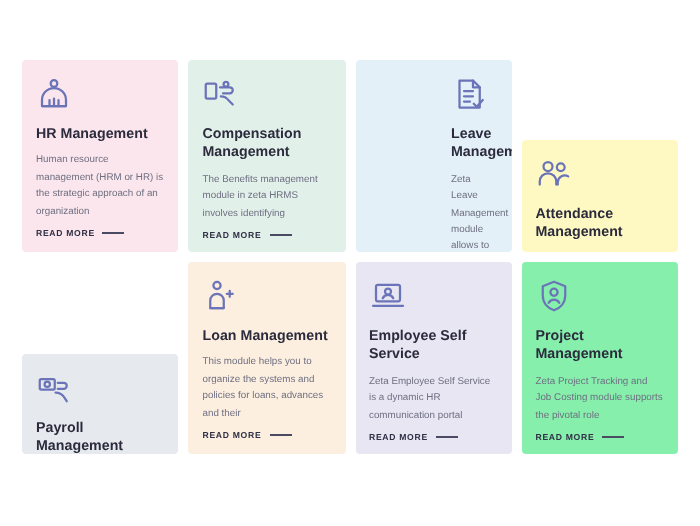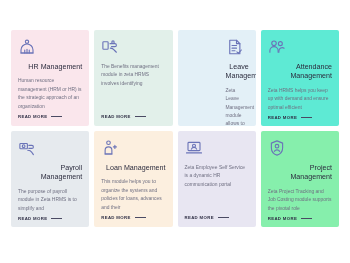--- a/index.html
+++ b/index.html
@@ -36,26 +36,25 @@
   }
   .card-icon {
     width: 18px;
     height: 18px;
     margin-bottom: 7px;
     flex: 0 0 auto;
   }
   .card-icon svg { display: block; width: 18px; height: 18px; }
   .card-title {
     font-size: 7.1px;
-    font-weight: normal;
+    font-weight: bold;
     color: #2b2b3d;
     line-height: 1.32;
     letter-spacing: 0.02px;
     margin-bottom: 5px;
-    text-align: right;
   }
   .card-desc {
     font-size: 4.9px;
     color: #6f6f82;
     line-height: 1.72;
     letter-spacing: 0.01px;
     flex: 1 1 auto;
   }
   .read-more {
     display: flex;
@@ -98,20 +97,21 @@
       </div>
       <div class="card" style="background: rgb(226, 240, 234);">
         <div class="card-icon">
           <svg viewBox="0 0 24 24" fill="none" stroke="#6b74b8" stroke-width="1.5" stroke-linecap="round" stroke-linejoin="round">
             <rect x="2.5" y="5" width="7" height="10" rx="1"></rect>
             <path d="M12 7.5h6.5a2 2 0 0 1 0 4H14"></path>
             <path d="M12.5 13.5c2.5 0 4 1 5 2.5l3 3"></path>
             <circle cx="16" cy="5.5" r="1.6"></circle>
           </svg>
         </div>
+        <div class="card-title">Compensation Management</div>
         <div class="card-desc">The Benefits management module in zeta HRMS involves identifying</div>
         <div class="read-more">
           <span class="read-more-label">READ MORE</span>
           <span class="read-more-line"></span>
         </div>
       </div>
       <div class="card" style="background: rgb(227, 240, 247); padding-left: 48px;">
         <div class="card-icon">
           <svg viewBox="0 0 24 24" fill="none" stroke="#6b74b8" stroke-width="1.5" stroke-linecap="round" stroke-linejoin="round">
             <path d="M5 3h9l4.5 4.5V21H5z"></path>
@@ -120,37 +120,37 @@
             <path d="M14.5 18.5l2 2 4-4.5"></path>
           </svg>
         </div>
         <div class="card-title">Leave Management</div>
         <div class="card-desc">Zeta Leave Management module allows to define any number of Leave</div>
         <div class="read-more">
           <span class="read-more-label">READ MORE</span>
           <span class="read-more-line"></span>
         </div>
       </div>
-      <div class="card" style="background: #5eead4;">
+      <div class="card" style="background: #fef9c3; margin-top: 40px;">
         <div class="card-icon">
           <svg viewBox="0 0 24 24" fill="none" stroke="#6b74b8" stroke-width="1.5" stroke-linecap="round" stroke-linejoin="round">
             <circle cx="8" cy="7" r="3"></circle>
             <circle cx="16.5" cy="7.5" r="2.6"></circle>
             <path d="M2.5 19v-2a5.5 5.5 0 0 1 11 0v2"></path>
             <path d="M14.5 19v-1.8a4.6 4.6 0 0 1 7-3.6"></path>
           </svg>
         </div>
         <div class="card-title">Attendance Management</div>
         <div class="card-desc">Zeta HRMS helps you keep up with demand and ensure optimal efficient</div>
         <div class="read-more">
           <span class="read-more-label">READ MORE</span>
           <span class="read-more-line"></span>
         </div>
       </div>
-      <div class="card" style="background: rgb(230, 234, 238);">
+      <div class="card" style="background: rgb(230, 234, 238); margin-top: 46px;">
         <div class="card-icon">
           <svg viewBox="0 0 24 24" fill="none" stroke="#6b74b8" stroke-width="1.5" stroke-linecap="round" stroke-linejoin="round">
             <rect x="2.5" y="6" width="10" height="7" rx="1"></rect>
             <circle cx="7.5" cy="9.5" r="1.8"></circle>
             <path d="M14.5 8.5h4a2 2 0 0 1 0 4h-4"></path>
             <path d="M13 15c2.5 0 4.5 1.2 5.5 2.8l2 3"></path>
           </svg>
         </div>
         <div class="card-title">Payroll Management</div>
         <div class="card-desc">The purpose of payroll module in Zeta HRMS is to simplify and</div>
@@ -177,20 +177,21 @@
       </div>
       <div class="card" style="background: rgb(232, 230, 242);">
         <div class="card-icon">
           <svg viewBox="0 0 24 24" fill="none" stroke="#6b74b8" stroke-width="1.5" stroke-linecap="round" stroke-linejoin="round">
             <rect x="4" y="4.5" width="16" height="11" rx="1.2"></rect>
             <circle cx="12" cy="9" r="2"></circle>
             <path d="M8.5 13.5a3.8 3.8 0 0 1 7 0"></path>
             <path d="M2 18.5h20"></path>
           </svg>
         </div>
+        <div class="card-title">Employee Self Service</div>
         <div class="card-desc">Zeta Employee Self Service is a dynamic HR communication portal</div>
         <div class="read-more">
           <span class="read-more-label">READ MORE</span>
           <span class="read-more-line"></span>
         </div>
       </div>
       <div class="card" style="background: #86efac;">
         <div class="card-icon">
           <svg viewBox="0 0 24 24" fill="none" stroke="#6b74b8" stroke-width="1.5" stroke-linecap="round" stroke-linejoin="round">
             <path d="M12 2.5l7.5 3v6c0 5-3.2 8.6-7.5 10-4.3-1.4-7.5-5-7.5-10v-6z"></path>

